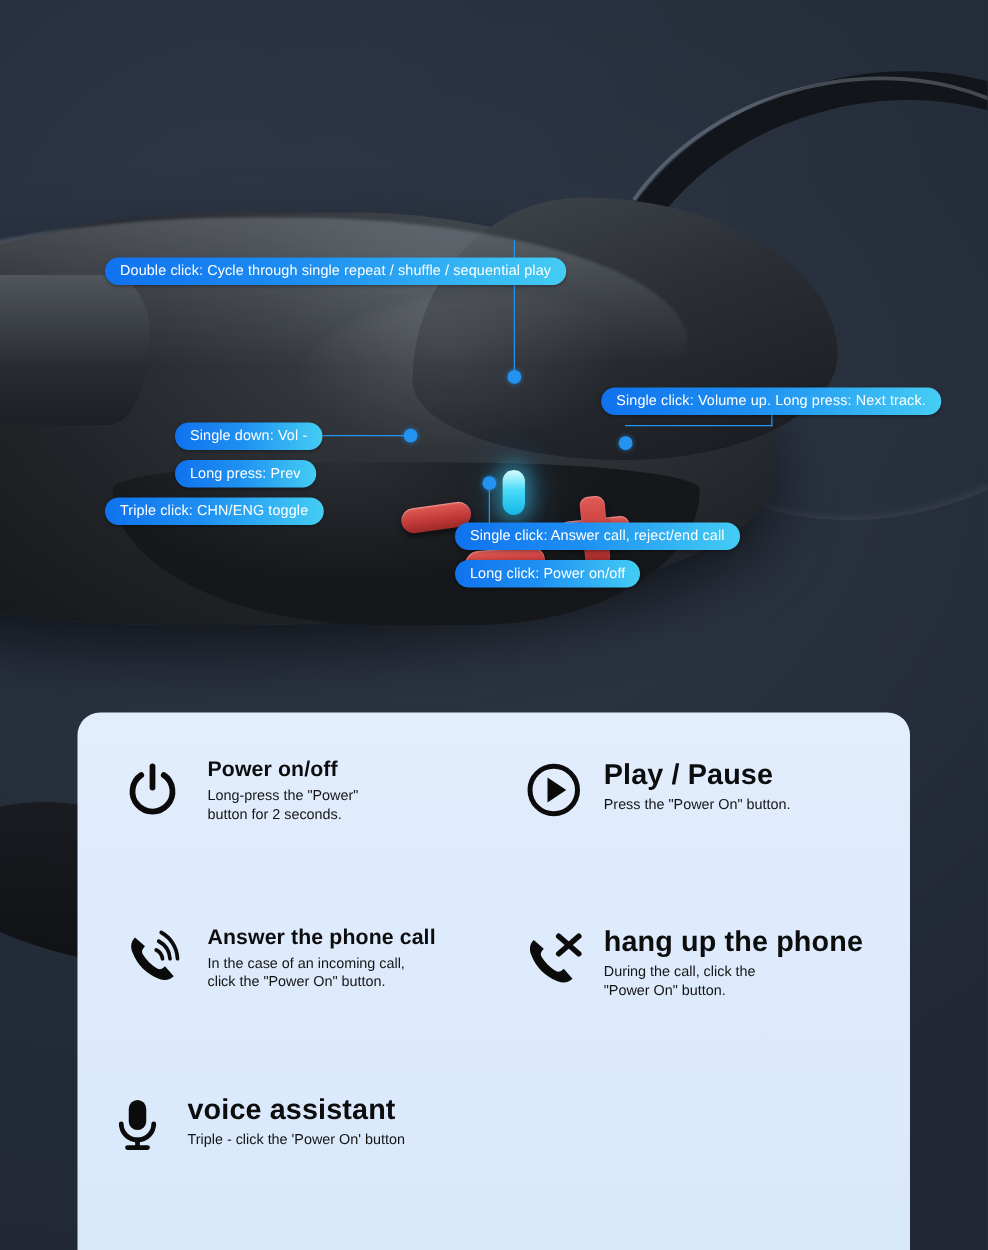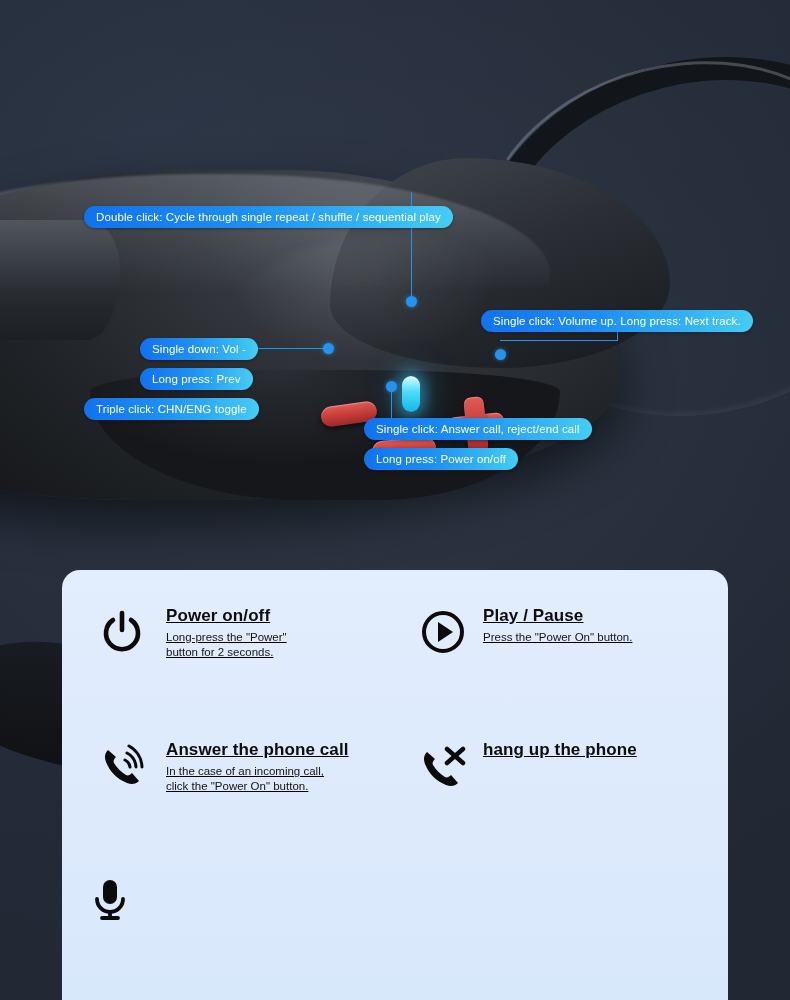--- a/index.html
+++ b/index.html
@@ -159,35 +159,34 @@
     background:linear-gradient(180deg,#e2edfd 0%,#d8e8fb 100%);
     border-radius:18px 18px 0 0;
   }
   .grid{
     position:absolute;left:0;top:0;width:666px;height:430px;
     display:grid;
     grid-template-columns:1fr 1fr;
     grid-template-rows:1fr 1fr 1fr;
     padding:28px 0 0 0;
     box-sizing:border-box;
-    text-decoration:underline;
   }
   .cell{display:flex;align-items:flex-start;gap:14px;padding:6px 10px 6px 34px;box-sizing:border-box;}
   .cell .ico{flex:0 0 auto;width:52px;display:flex;justify-content:center;align-items:flex-start;padding-top:4px;}
   .cell .txt{padding-top:2px;}
   .cell h3{
     margin:0 0 4px 0;
     font-size:17px;font-weight:600;color:#0d0d0d;letter-spacing:.1px;
   }
   .cell p{
     margin:0;font-size:11.5px;line-height:15px;color:#141414;white-space:pre-line;
   }
   .cell.indent .txt{padding-left:4px;}
   .cell.c-right{padding-left:22px;}
-  .cell.c-right h3{font-size:17px;}
+  .cell.c-right h3{font-size:23px;}
 </style>
 </head>
 <body>
 
 <div class="stage">
 
   <div class="bg"></div>
   <div class="bg-vig"></div>
 
   <div class="product">
@@ -239,21 +238,21 @@
   </div>
 
   <div class="pill" style="left:364px;top:418px;">
     <span>Single click: Answer call, reject/end call</span>
   </div>
 
   <div class="pill" style="left:481px;top:310px;">
     <span>Single click: Volume up. Long press: Next track.</span>
   </div>
   <div class="pill" style="left:364px;top:448px;">
-    <span>Long press: Power on/off</span>
+    <span>Long click: Power on/off</span>
   </div>
 
   <div class="card">
     <div class="grid">
 
       <div class="cell indent">
         <div class="ico">
           <svg width="48" height="48" viewBox="0 0 48 48">
             <path d="M15 12 A16 16 0 1 0 33 12" fill="none" stroke="#0b0b0b" stroke-width="4.6" stroke-linecap="round"></path>
             <line x1="24" y1="5" x2="24" y2="22" stroke="#0b0b0b" stroke-width="4.6" stroke-linecap="round"></line>
@@ -298,31 +297,37 @@
       <div class="cell c-right">
         <div class="ico">
           <svg width="50" height="50" viewBox="0 0 50 50">
             <path d="M9 10 C6 13 5 17 7 22 C11 32 18 39 28 43 C33 45 37 44 40 41 L33 33 C31 35 29 36 27 35 C22 32 18 28 15 23 C14 21 15 19 17 17 Z" fill="#0b0b0b"></path>
             <line x1="29" y1="7" x2="45" y2="21" stroke="#0b0b0b" stroke-width="4.5" stroke-linecap="round"></line>
             <line x1="45" y1="7" x2="29" y2="21" stroke="#0b0b0b" stroke-width="4.5" stroke-linecap="round"></line>
           </svg>
         </div>
         <div class="txt">
           <h3>hang up the phone</h3>
+          <p>During the call, click the
+ "Power On" button.</p>
         </div>
       </div>
 
 
       <div class="cell c-right">
         <div class="ico">
           <svg width="48" height="48" viewBox="0 0 48 48">
             <rect x="17" y="4" width="14" height="24" rx="7" fill="#0b0b0b"></rect>
             <path d="M11 23 A13 13 0 0 0 37 23" fill="none" stroke="#0b0b0b" stroke-width="3.8" stroke-linecap="round"></path>
             <line x1="24" y1="34" x2="24" y2="42" stroke="#0b0b0b" stroke-width="3.8"></line>
             <line x1="16" y1="42" x2="32" y2="42" stroke="#0b0b0b" stroke-width="3.8" stroke-linecap="round"></line>
           </svg>
         </div>
+        <div class="txt">
+          <h3>voice assistant</h3>
+          <p>Triple - click the 'Power On' button</p>
+        </div>
       </div>
 
     </div>
   </div>
 
 </div>
 
 </body></html>

